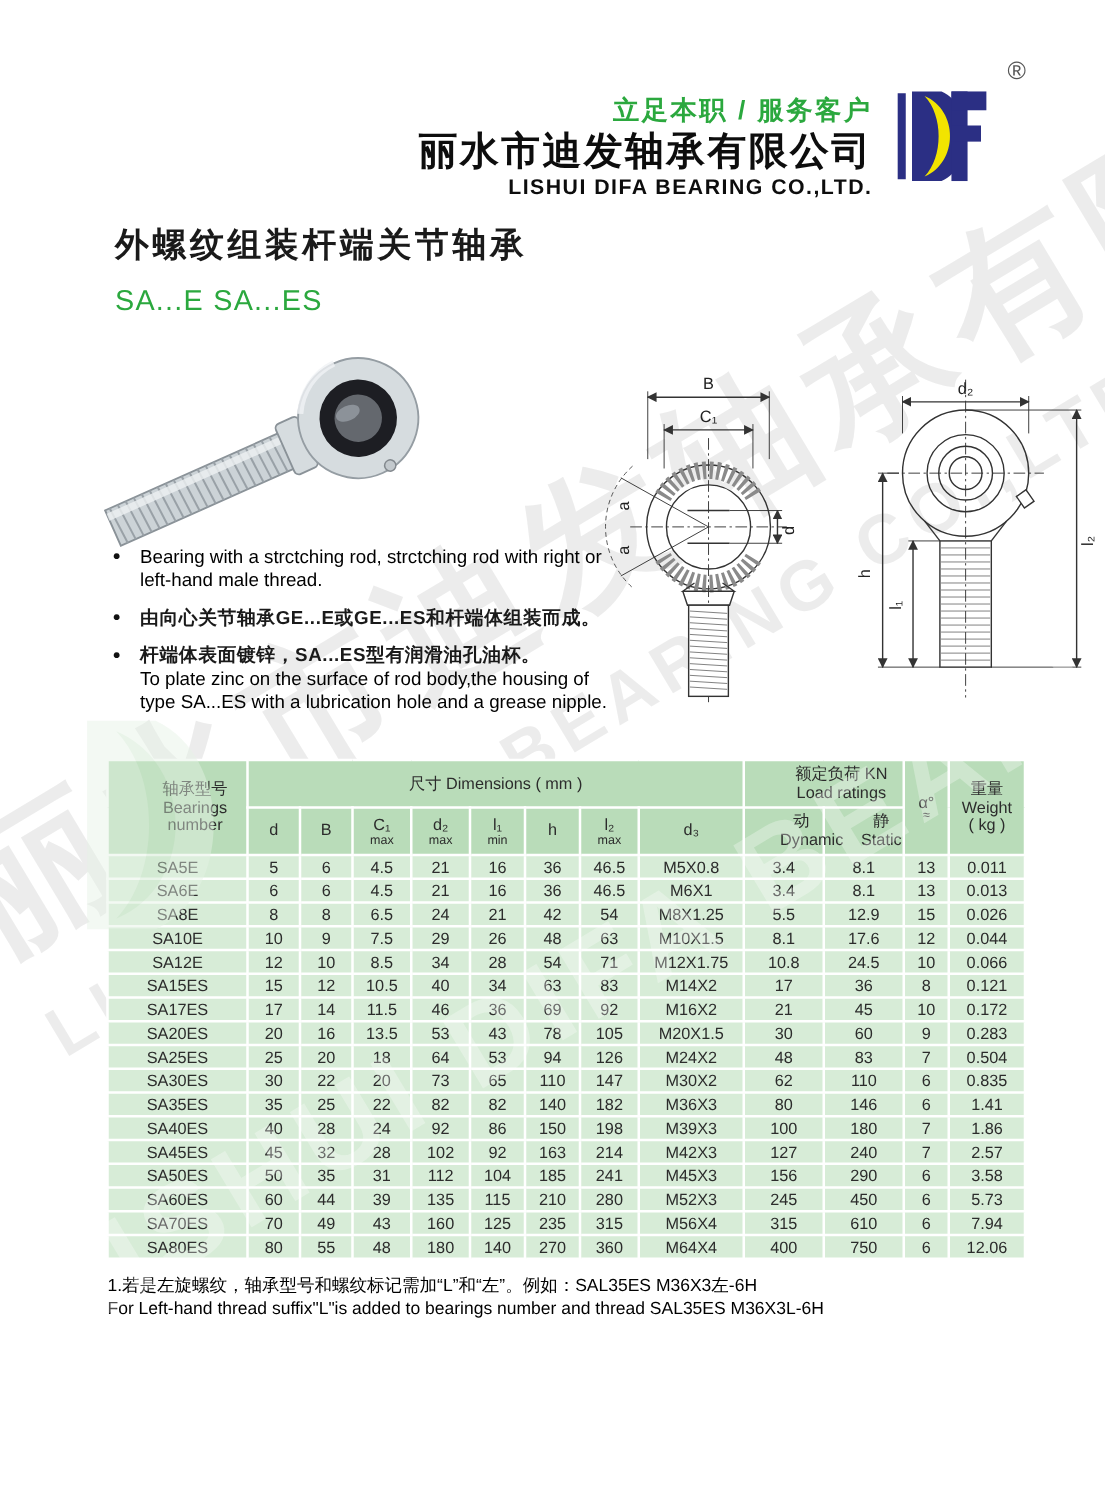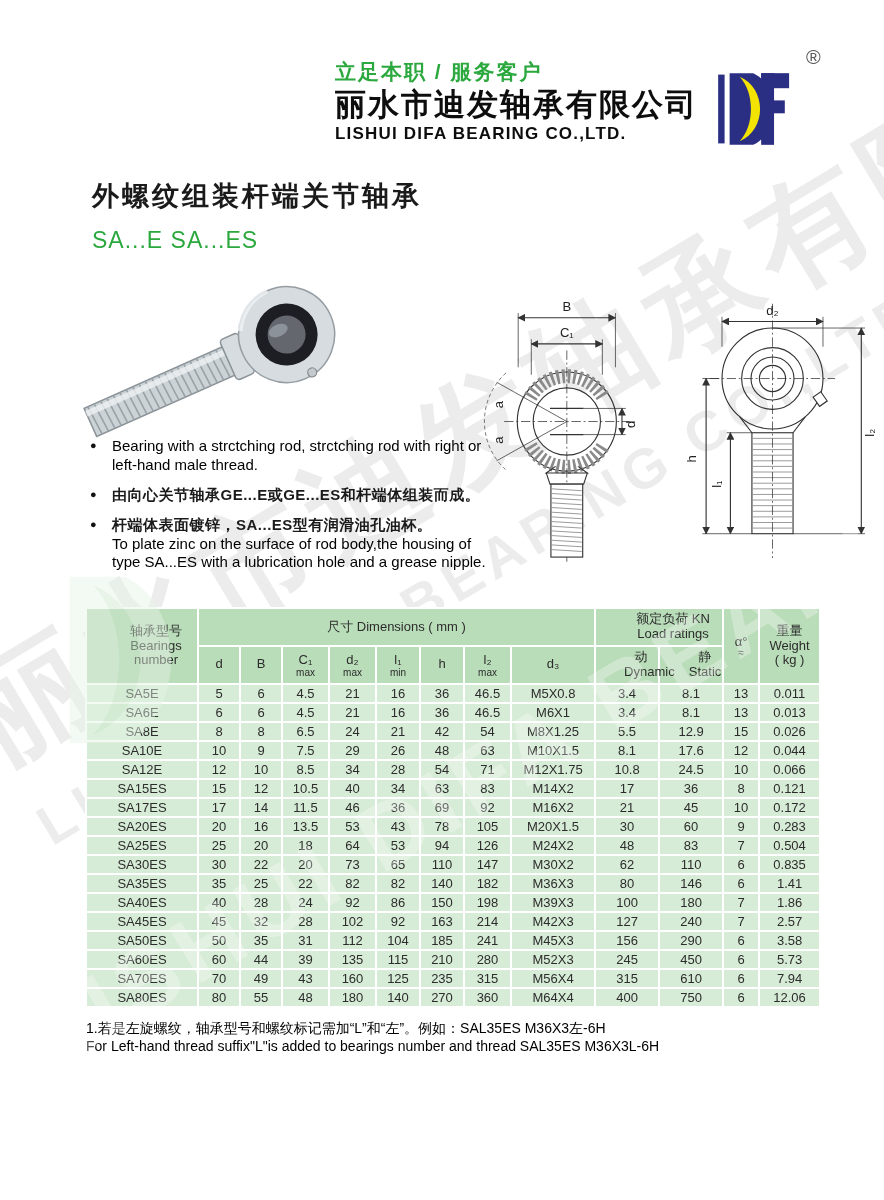--- a/index.html
+++ b/index.html
@@ -26,21 +26,21 @@
   .wm-cn{font-size:118px;font-weight:bold;letter-spacing:12px;}
   .wm-en{font-size:56px;font-weight:bold;letter-spacing:7px;margin-top:6px;}
   .watermark2{
     position:absolute;left:10px;top:1000px;z-index:3;pointer-events:none;
     transform:rotate(-31deg);transform-origin:0 0;white-space:nowrap;
     color:#ffffff;opacity:.30;font-size:92px;font-weight:bold;letter-spacing:8px;
   }
   .wm-logo{position:absolute;left:38px;top:545px;z-index:3;pointer-events:none;opacity:.45;}
 
   
-  .hdr-text{position:absolute;top:58px;right:186px;z-index:2;}
+  .hdr-text{position:absolute;top:74px;right:186px;text-align:right;z-index:2;}
   .slogan{color:var(--accent-green);font-weight:bold;font-size:21px;letter-spacing:2px;}
   .company-cn{font-size:31px;font-weight:bold;color:#0d0d0d;letter-spacing:2px;margin-top:3px;line-height:1.05;}
   .company-en{font-size:17px;font-weight:bold;color:#0d0d0d;letter-spacing:1.2px;margin-top:2px;}
   .logo{position:absolute;top:66px;left:716px;z-index:2;}
   .reg-mark{position:absolute;top:46px;left:806px;font-size:20px;color:#555;z-index:2;}
 
   
   .title-block{position:absolute;left:92px;top:178px;z-index:2;}
   .title-cn{font-size:27px;font-weight:bold;color:#1a1a1a;letter-spacing:3px;}
   .title-en{font-size:19px;color:#1a1a1a;margin-top:3px;}

